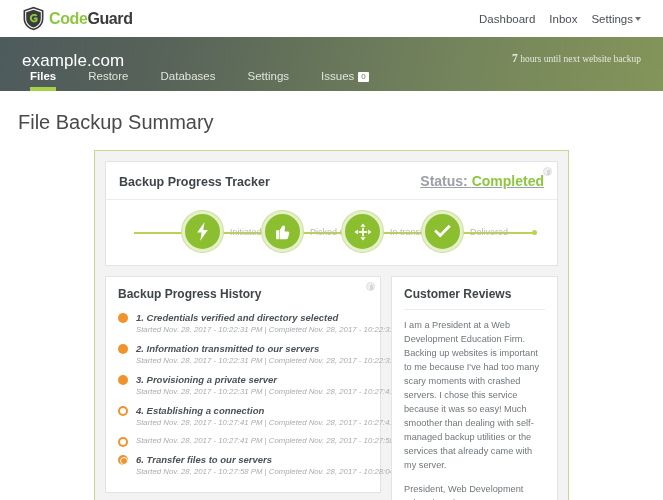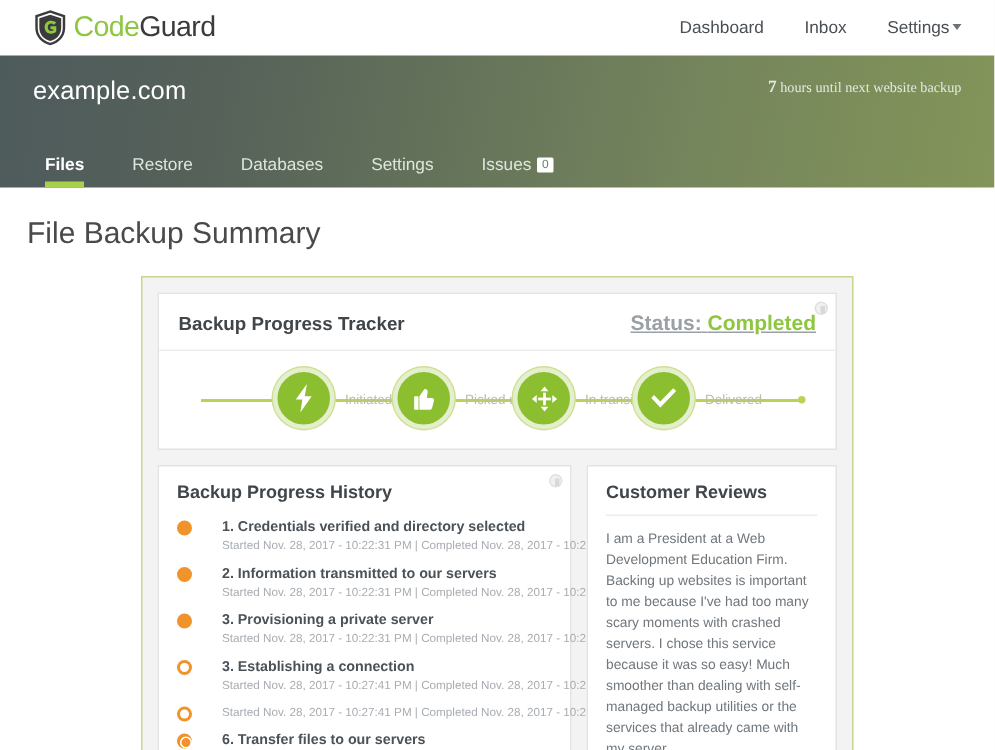--- a/index.html
+++ b/index.html
@@ -14,48 +14,48 @@
   .topbar {
     height: 37px;
     background: #ffffff;
     display: flex;
     align-items: center;
     padding: 0 22px 0 22px;
     position: relative;
   }
   .logo { display: flex; align-items: center; gap: 4px; }
   .logo-shield { width: 23px; height: 25px; display: block; }
-  .logo-text { font-size: 19px; font-weight: normal; letter-spacing: -0.4px; line-height: 1; }
+  .logo-text { font-size: 16px; font-weight: bold; letter-spacing: -0.4px; line-height: 1; }
   .logo-code { color: #8dc63f; }
   .logo-guard { color: #3b3b3b; }
 
   .topnav {
     margin-left: auto;
     display: flex;
     align-items: center;
-    gap: 27px;
+    gap: 14px;
   }
   .topnav a {
     color: #4a4f54;
     font-size: 11.5px;
     text-decoration: none;
     white-space: nowrap;
   }
   .caret-dn {
     display: inline-block;
     margin-left: 2px;
     border-left: 3px solid transparent;
     border-right: 3px solid transparent;
     border-top: 4px solid #6c7278;
     vertical-align: 2px;
   }
 
   
   .sitehead {
-    height: 88px;
+    height: 54px;
     background: linear-gradient(100deg, #4e5b5c 0%, #566159 22%, #65735a 46%, #75855c 70%, #839559 100%);
     padding: 0 22px;
     position: relative;
   }
   .site-domain {
     color: #ffffff;
     font-size: 17px;
     padding-top: 14px;
     letter-spacing: 0.1px;
   }
@@ -223,21 +223,21 @@
   .col-left { width: 276px; flex: none; }
   .col-right { flex: 1; display: flex; flex-direction: column; gap: 10px; }
 
   .section-title {
     font-size: 12px;
     font-weight: bold;
     color: #3f4549;
     padding: 10px 12px 8px 12px;
   }
   .hist-list { padding: 0 12px 10px 12px; }
-  .hist-item { display: flex; gap: 20px; padding: 2px 0 4px 0; }
+  .hist-item { display: flex; gap: 8px; padding: 2px 0 4px 0; font-style: italic; }
   .hist-bullet {
     width: 10px; height: 10px;
     border-radius: 50%;
     background: #f0932b;
     flex: none;
     margin-top: 2px;
     position: relative;
   }
   .hist-bullet.ring:after {
     content: "";
@@ -416,21 +416,21 @@
               <span class="hist-bullet"></span>
               <div class="hist-text">
                 <div class="hist-name">3. Provisioning a private server</div>
                 <div class="hist-times">Started Nov. 28, 2017 - 10:22:31 PM  |  Completed Nov. 28, 2017 - 10:27:41 PM</div>
               </div>
             </div>
 
             <div class="hist-item">
               <span class="hist-bullet ring"></span>
               <div class="hist-text">
-                <div class="hist-name">3. Establishing a connection</div>
+                <div class="hist-name">4. Establishing a connection</div>
                 <div class="hist-times">Started Nov. 28, 2017 - 10:27:41 PM  |  Completed Nov. 28, 2017 - 10:27:41 PM</div>
               </div>
             </div>
 
             <div class="hist-item">
               <span class="hist-bullet ring"></span>
               <div class="hist-text">
                 <div class="hist-times">Started Nov. 28, 2017 - 10:27:41 PM  |  Completed Nov. 28, 2017 - 10:27:58 PM</div>
               </div>
             </div>

